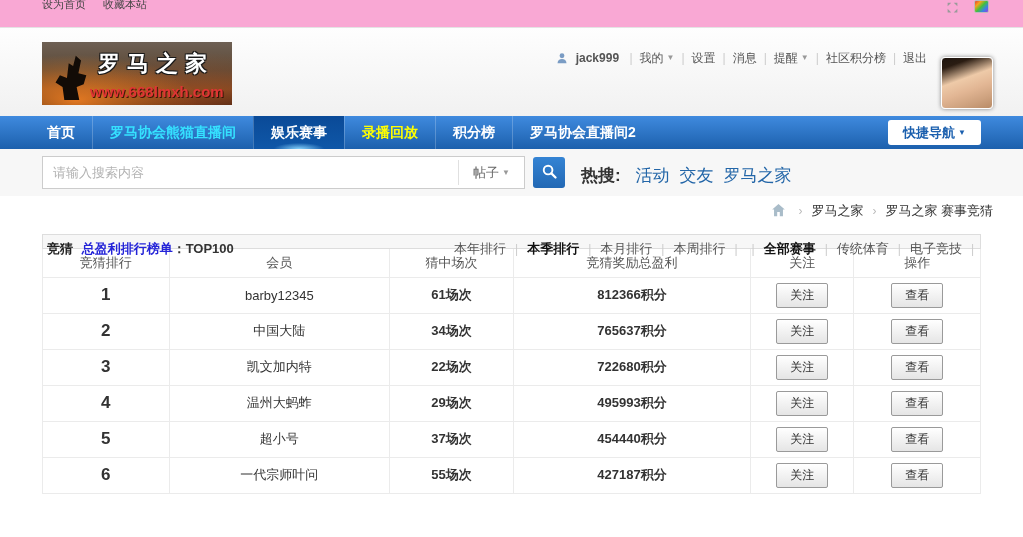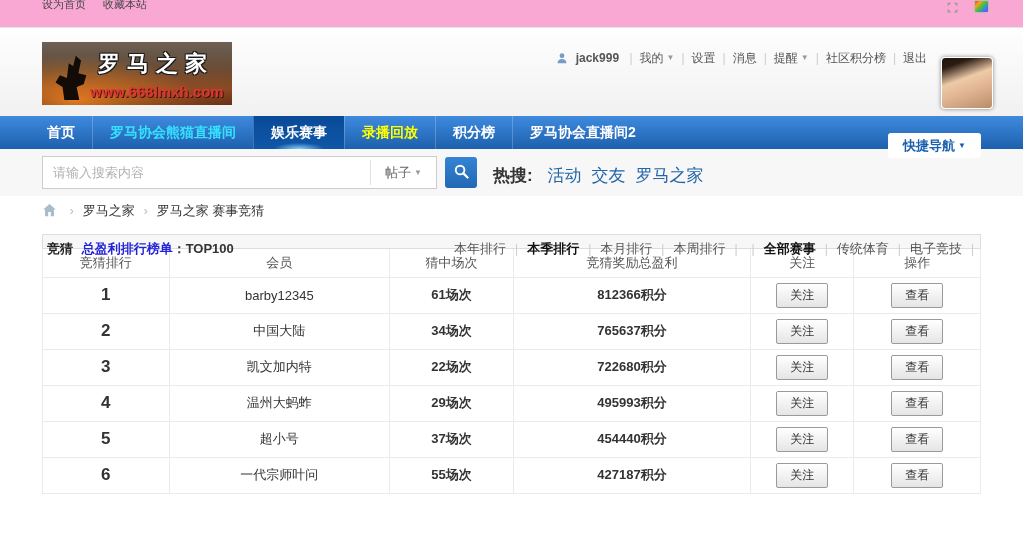--- a/index.html
+++ b/index.html
@@ -46,41 +46,41 @@
   
   .navbar { height:33px; background:linear-gradient(#3f8ade,#1c60ad); }
   .nav-item { display:inline-block; padding:0 17px; line-height:33px; color:#fff; font-size:14px;
     font-weight:bold; position:relative; }
   .nav-item + .nav-item { border-left:1px solid rgba(255,255,255,.22); }
   .nav-item.cyan { color:#35e1ff;text-align:right; }
   .nav-item.yellow { color:#ffff00; }
   .nav-item.active { background:linear-gradient(#0a4a97,#0f57a8); }
   .nav-item.active::after { content:""; position:absolute; left:22%; right:22%; bottom:0; height:6px;
     background:radial-gradient(ellipse at 50% 100%, rgba(140,215,255,.95), rgba(140,215,255,0) 72%); }
-  .quick-nav { position:absolute; right:12px; top:17px; height:25px; line-height:25px; background:#fff;
+  .quick-nav { position:absolute; right:12px; top:4px; height:25px; line-height:25px; background:#fff;
     border-radius:3px; padding:0 15px; color:#1a5fae; font-weight:bold; font-size:13px; }
   .quick-nav .caret { color:#1a5fae; }
 
   
   .search-strip { height:47px; background:#f7f7f7; }
-  .search-box { float:left; margin:7px 0 0 12px; width:395px; height:33px; background:#fff;
+  .search-box { float:left; margin:7px 0 0 12px; width:483px; height:33px; background:#fff;
     border:1px solid #ccc; position:relative; }
   .search-box input { border:0; outline:0; width:400px; height:31px; padding:0 10px; font-size:13px; color:#333;
     font-family:inherit; background:transparent; }
   .search-box input::placeholder { color:#b2b2b2; }
   .scope { position:absolute; right:0; top:3px; bottom:3px; width:66px; line-height:26px;
     border-left:1px solid #e0e0e0; text-align:center; color:#666; font-size:13px; cursor:pointer; }
   .search-btn { float:left; margin:8px 0 0 8px; width:32px; height:31px; border:0; border-radius:3px;
     background:linear-gradient(#3584d4,#2268b4); cursor:pointer; }
   .hot { float:left; margin:15px 0 0 16px; font-size:17px; }
   .hot-label { font-weight:bold; color:#333; }
   .hot a { color:#2366a8; margin-left:10px; }
 
   
-  .breadcrumb { height:30px; line-height:30px; font-size:13px; background:#fff; padding-left:12px; }
+  .breadcrumb { height:30px; line-height:30px; font-size:13px; background:#fff; padding-left:12px;text-align:right; }
   .breadcrumb a { color:#333; }
   .crumb-sep { color:#bbb; margin:0 9px; font-size:12px; }
   .home-icon { vertical-align:-2px; }
 
   
   .tabstrip { margin-top:9px; padding-left:12px; border-bottom:1px solid #9c9c9c; height:32px; }
   .tab { display:inline-block; height:31px; line-height:31px; padding:0 17px; background:#e8edf2;
     border:1px solid #ccd2d8; border-bottom:none; margin-right:5px; font-size:14px; color:#333; vertical-align:bottom; }
   .tab.muted { color:#999; }
   .tab.active { background:#fff; font-weight:bold; color:#222; border-color:#c6c6c6; }

